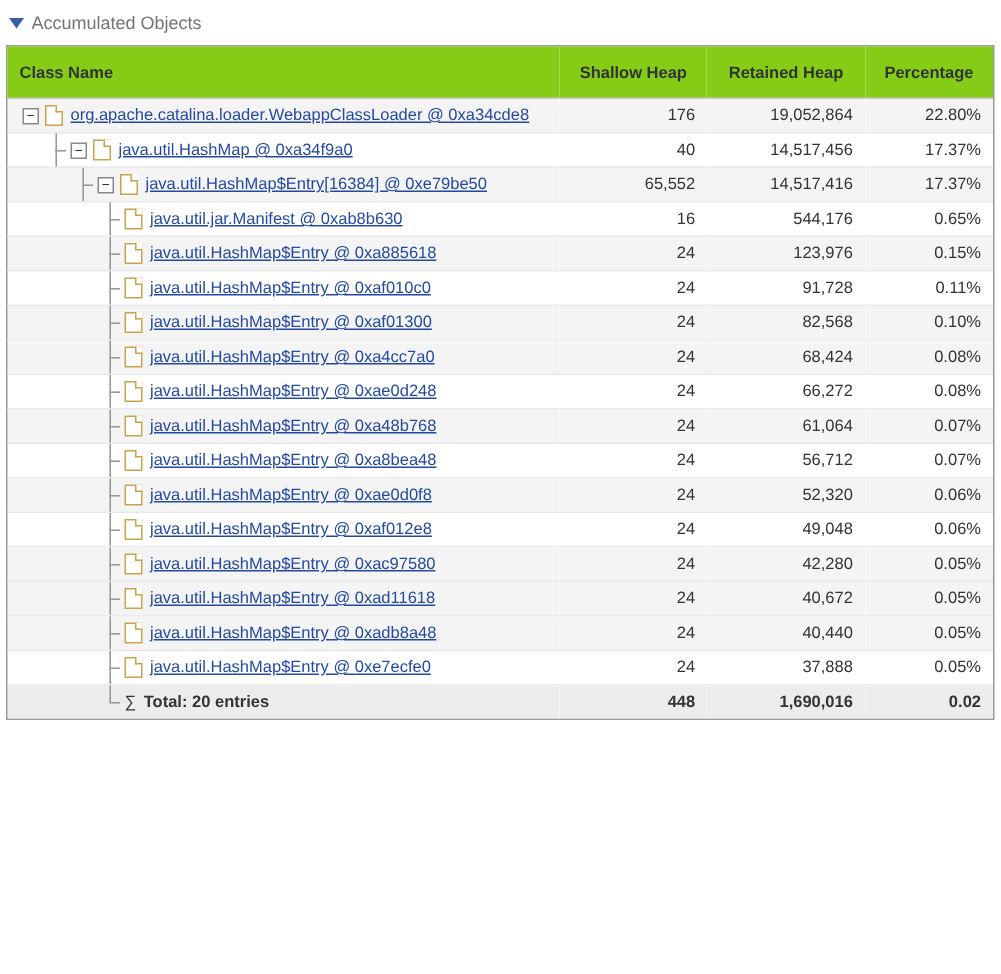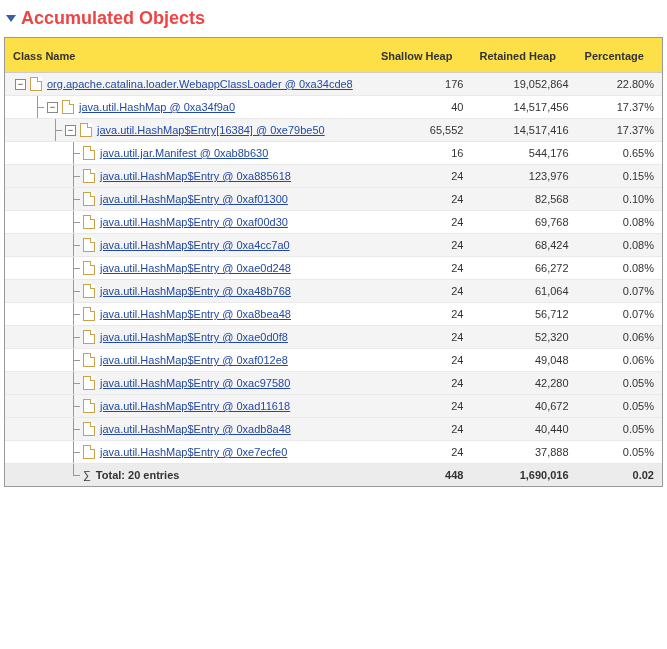--- a/index.html
+++ b/index.html
@@ -18,42 +18,42 @@
   }
   .section-header .toggle-icon {
     width: 0;
     height: 0;
     border-left: 5px solid transparent;
     border-right: 5px solid transparent;
     border-top: 7px solid #3a5ea5;
     display: inline-block;
   }
   .section-header h2 {
-    font-size: 18px;
-    font-weight: bold;
-    color: #ef4444;
+    font-size: 12px;
+    font-weight: normal;
+    color: #737373;
   }
   .tree-table {
     border: 1px solid #999;
     width: 100%;
   }
   table {
     width: 100%;
     border-collapse: collapse;
     table-layout: fixed;
   }
   thead th {
     text-align: left;
     font-weight: bold;
     font-size: 11px;
     padding: 12px 8px 10px 8px;
     border-bottom: 1px solid #ccc;
-    background: #fde047;
-  }
-  thead th.num { text-align: left; }
+    background: #84cc16;
+  }
+  thead th.num { text-align: center; }
   tbody td {
     padding: 4px 8px;
     font-size: 11px;
     border-bottom: 1px solid #e9e9e9;
     white-space: nowrap;
     overflow: hidden;
   }
   tbody td.num {
     text-align: right;
     color: #333;
@@ -231,45 +231,45 @@
               <span class="indent" style="width: 54px;"></span>
               <span class="branch cont"></span>
               <span class="file-icon"></span>
               <span class="link">java.util.HashMap$Entry @ 0xa885618</span>
             </div>
           </td>
           <td class="num">24</td>
           <td class="num">123,976</td>
           <td class="num">0.15%</td>
         </tr>
+        <tr>
+          <td>
+            <div class="name-cell">
+              <span class="indent" style="width: 54px;"></span>
+              <span class="branch cont"></span>
+              <span class="file-icon"></span>
+              <span class="link">java.util.HashMap$Entry @ 0xaf010c0</span>
+            </div>
+          </td>
+          <td class="num">24</td>
+          <td class="num">91,728</td>
+          <td class="num">0.11%</td>
+        </tr>
         <tr class="alt">
           <td>
             <div class="name-cell">
               <span class="indent" style="width: 54px;"></span>
               <span class="branch cont"></span>
               <span class="file-icon"></span>
               <span class="link">java.util.HashMap$Entry @ 0xaf01300</span>
             </div>
           </td>
           <td class="num">24</td>
           <td class="num">82,568</td>
           <td class="num">0.10%</td>
-        </tr>
-        <tr>
-          <td>
-            <div class="name-cell">
-              <span class="indent" style="width: 54px;"></span>
-              <span class="branch cont"></span>
-              <span class="file-icon"></span>
-              <span class="link">java.util.HashMap$Entry @ 0xaf00d30</span>
-            </div>
-          </td>
-          <td class="num">24</td>
-          <td class="num">69,768</td>
-          <td class="num">0.08%</td>
         </tr>
         <tr class="alt">
           <td>
             <div class="name-cell">
               <span class="indent" style="width: 54px;"></span>
               <span class="branch cont"></span>
               <span class="file-icon"></span>
               <span class="link">java.util.HashMap$Entry @ 0xa4cc7a0</span>
             </div>
           </td>

